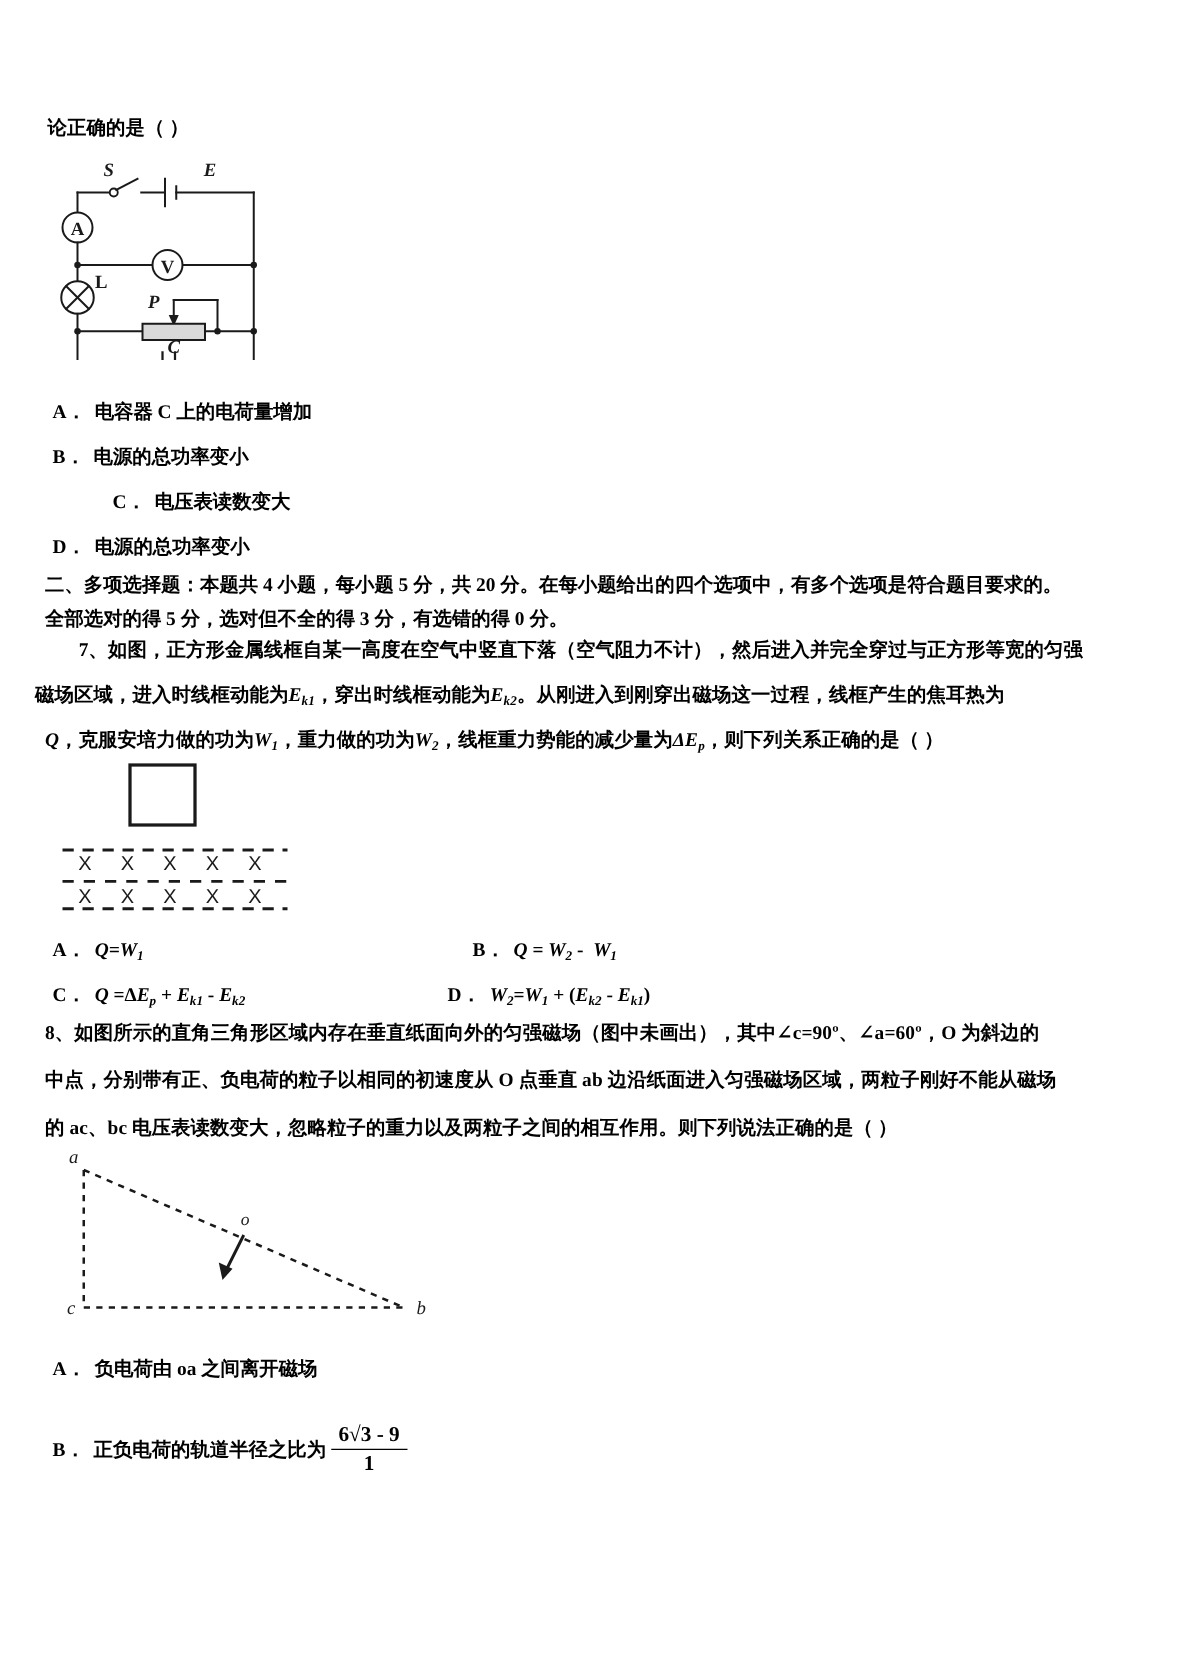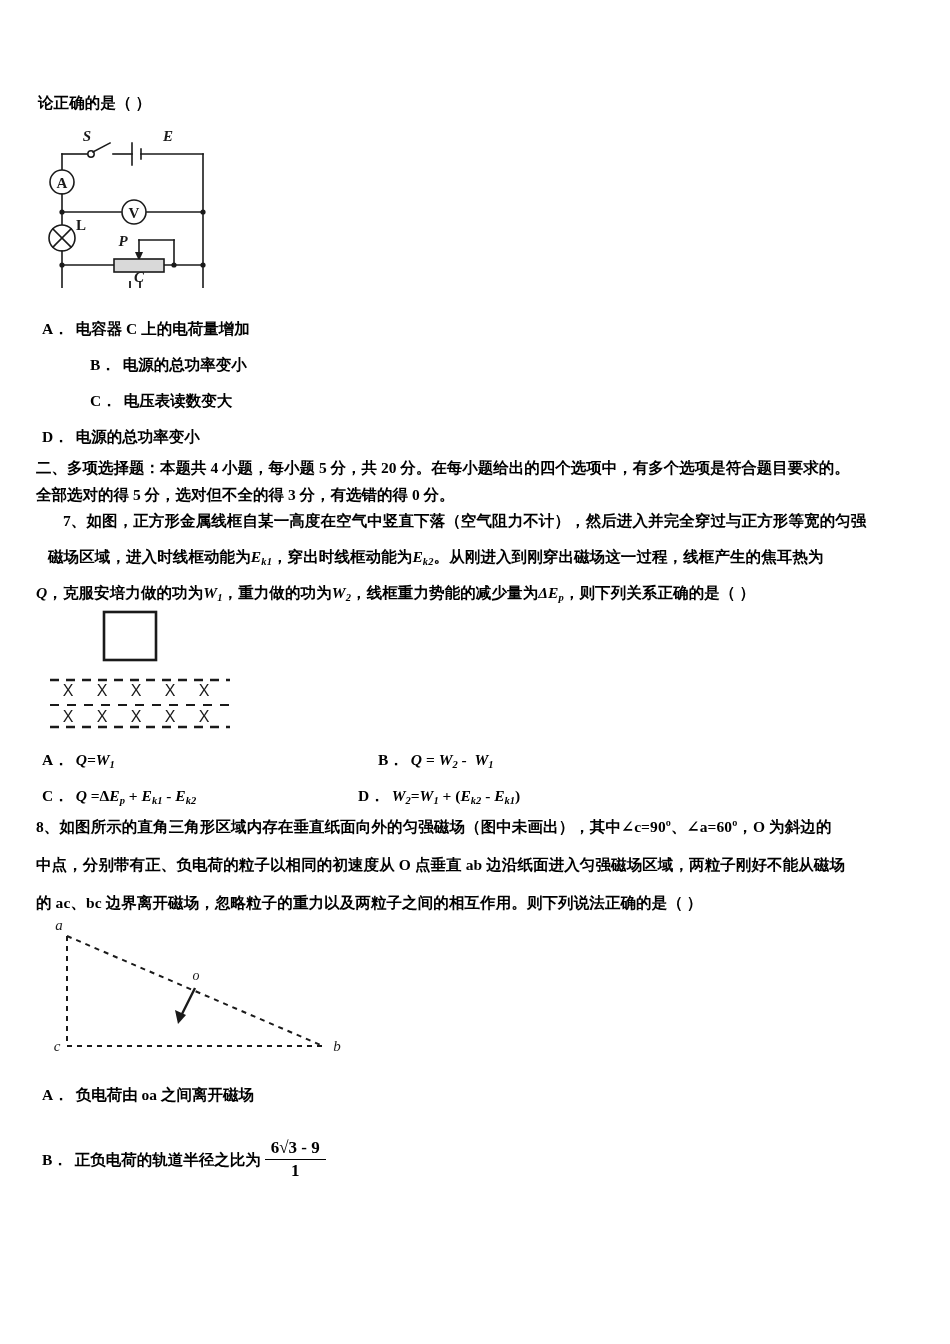--- a/index.html
+++ b/index.html
@@ -197,36 +197,36 @@
       <text x="128" y="13" font-family="Liberation Serif, serif" font-size="15" font-weight="bold" font-style="italic" text-anchor="middle" fill="#1a1a1a">E</text>
       <text x="41" y="102" font-family="Liberation Serif, serif" font-size="15" font-weight="bold" text-anchor="middle" fill="#1a1a1a">L</text>
       <text x="83" y="118" font-family="Liberation Serif, serif" font-size="15" font-weight="bold" font-style="italic" text-anchor="middle" fill="#1a1a1a">P</text>
       <text x="99" y="154" font-family="Liberation Serif, serif" font-size="15" font-weight="bold" font-style="italic" text-anchor="middle" fill="#1a1a1a">C</text>
     </svg>
   </div>
 
   <div class="opt" style="left:42px; top:319px;">
     <span class="lbl">A．</span><span class="body">电容器 C 上的电荷量增加</span>
   </div>
-  <div class="opt" style="left:42px; top:355px;margin-left:48px;">
+  <div class="opt" style="left:42px; top:355px;">
     <span class="lbl">B．</span><span class="body">电源的总功率变小</span>
   </div>
   <div class="opt" style="left:42px; top:391px;margin-left:48px;">
     <span class="lbl">C．</span><span class="body">电压表读数变大</span>
   </div>
   <div class="opt" style="left:42px; top:427px;">
     <span class="lbl">D．</span><span class="body">电源的总功率变小</span>
   </div>
 
   <div class="secthead" style="left:36px; top:458px;">二、多项选择题：本题共 4 小题，每小题 5 分，共 20 分。在每小题给出的四个选项中，有多个选项是符合题目要求的。</div>
   <div class="secthead" style="left:36px; top:485px;">全部选对的得 5 分，选对但不全的得 3 分，有选错的得 0 分。</div>
 
   <div class="qtext" style="left:36px; top:513px;margin-left:27px;">7、如图，正方形金属线框自某一高度在空气中竖直下落（空气阻力不计），然后进入并完全穿过与正方形等宽的匀强</div>
 
-  <div class="qtext" style="left:48px; top:549px;">
+  <div class="qtext" style="left:28px; top:549px;">
     <span>磁场区域，进入时线框动能为</span><span class="mathitalic">E</span><sub>k1</sub><span>，穿出时线框动能为</span><span class="mathitalic">E</span><sub>k2</sub><span>。从刚进入到刚穿出磁场这一过程，线框产生的焦耳热为</span>
   </div>
 
   <div class="qtext" style="left:36px; top:585px;">
     <span class="mathitalic">Q</span><span>，克服安培力做的功为</span><span class="mathitalic">W</span><sub>1</sub><span>，重力做的功为</span><span class="mathitalic">W</span><sub>2</sub><span>，线框重力势能的减少量为</span><span class="mathitalic" style="font-weight:800">ΔE</span><sub>p</sub><span>，则下列关系正确的是（ ）</span>
   </div>
 
   <div class="loopfig">
     <svg width="210" height="130" viewBox="0 0 210 130" xmlns="http://www.w3.org/2000/svg">
 
@@ -260,21 +260,21 @@
   </div>
   <div class="opt" style="left:42px; top:786px;">
     <span class="lbl">C．</span><span class="body"><i>Q</i> =Δ<i>E</i><sub>p</sub> + <i>E</i><sub>k1</sub> - <i>E</i><sub>k2</sub></span>
   </div>
   <div class="opt" style="left:358px; top:786px;">
     <span class="lbl">D．</span><span class="body"><i>W</i><sub>2</sub>=<i>W</i><sub>1</sub> + (<i>E</i><sub>k2</sub> - <i>E</i><sub>k1</sub>)</span>
   </div>
 
   <div class="qtext" style="left:36px; top:819px;">8、如图所示的直角三角形区域内存在垂直纸面向外的匀强磁场（图中未画出），其中∠c=90º、∠a=60º，O 为斜边的</div>
   <div class="qtext" style="left:36px; top:857px;">中点，分别带有正、负电荷的粒子以相同的初速度从 O 点垂直 ab 边沿纸面进入匀强磁场区域，两粒子刚好不能从磁场</div>
-  <div class="qtext" style="left:36px; top:895px;">的 ac、bc 边界离开磁场，忽略粒子的重力以及两粒子之间的相互作用。则下列说法正确的是（     ）</div>
+  <div class="qtext" style="left:36px; top:895px;">的 ac、bc 电压表读数变大，忽略粒子的重力以及两粒子之间的相互作用。则下列说法正确的是（     ）</div>
 
   <div class="trifig">
     <svg width="330" height="155" viewBox="0 0 330 155" xmlns="http://www.w3.org/2000/svg">
 
       <line x1="22" y1="18" x2="22" y2="128" stroke="#1a1a1a" stroke-width="2" stroke-dasharray="5,5"></line>
 
       <line x1="22" y1="128" x2="278" y2="128" stroke="#1a1a1a" stroke-width="2" stroke-dasharray="5,5"></line>
 
       <line x1="22" y1="18" x2="278" y2="128" stroke="#1a1a1a" stroke-width="2" stroke-dasharray="5,5"></line>
 

